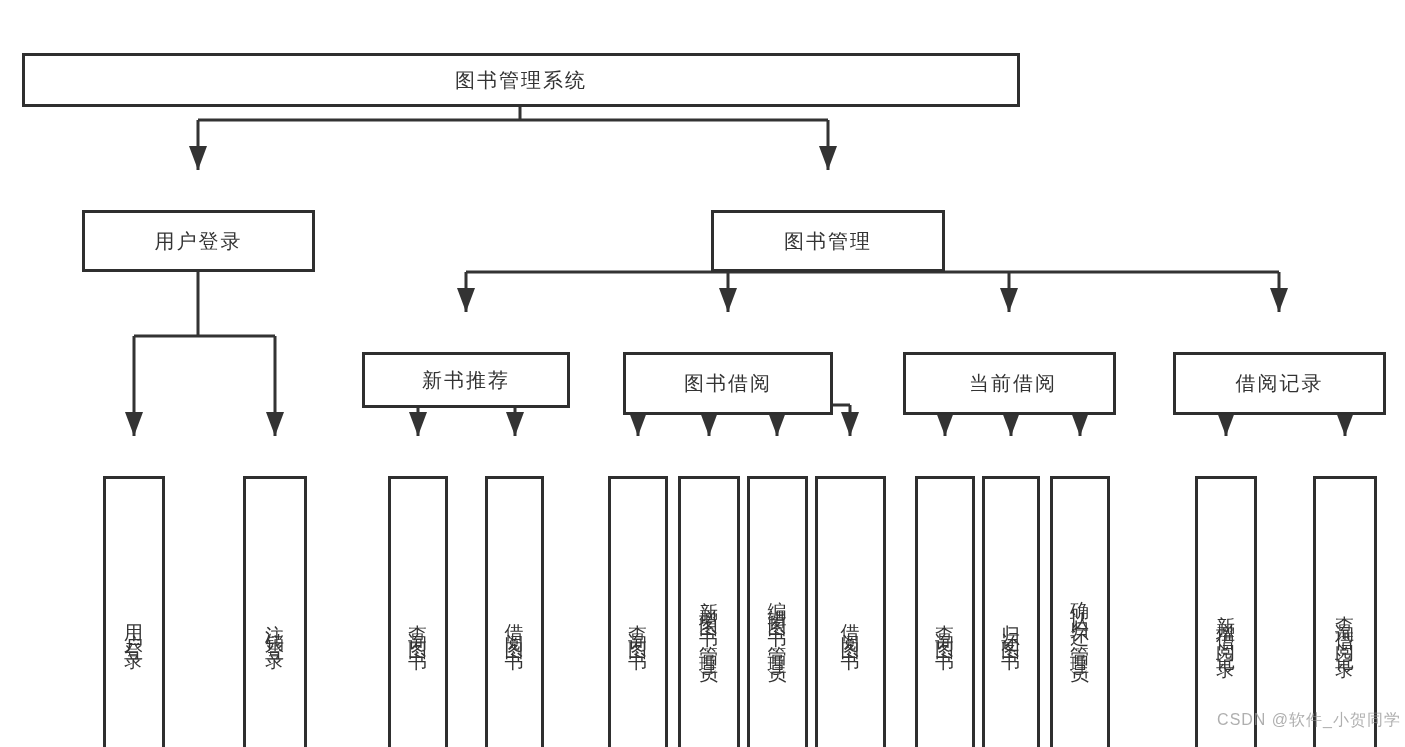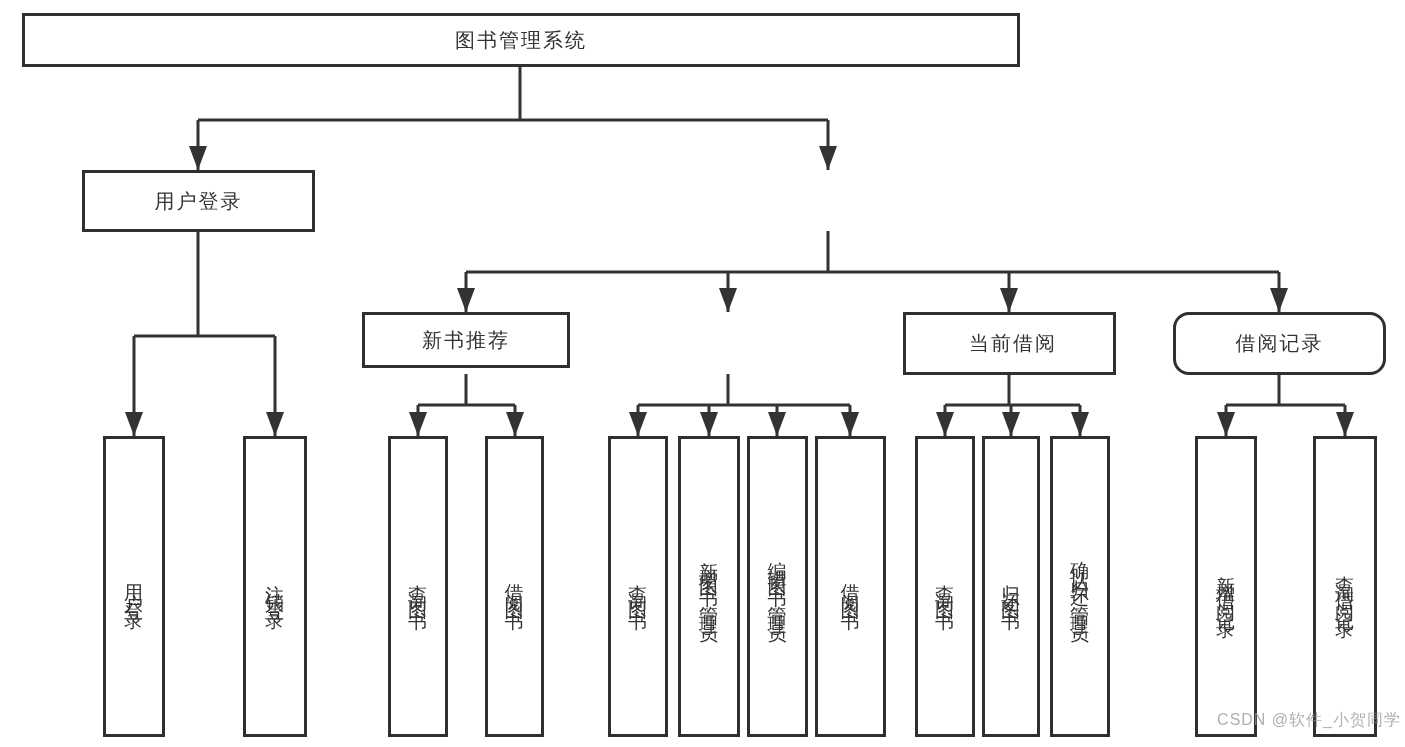--- a/index.html
+++ b/index.html
@@ -20,20 +20,21 @@
   .node {
     position: absolute;
     box-sizing: border-box;
     border: 3px solid #2f2f2f;
     background: #ffffff;
     display: flex;
     align-items: center;
     justify-content: center;
     color: #333333;
     z-index: 2;
+    margin-top: 40px;
   }
   .h {
     font-size: 20px;
     letter-spacing: 2px;
     white-space: nowrap;
   }
   .leaf {
     top: 436px;
     height: 301px;
     writing-mode: vertical-rl;
@@ -52,21 +53,21 @@
     z-index: 3;
     white-space: nowrap;
   }
   
   #n-root { left: 22px;   top: 13px;  width: 998px; height: 54px; }
   #n-l2a  { left: 82px;   top: 170px; width: 233px; height: 62px; }
   #n-l2b  { left: 711px;  top: 170px; width: 234px; height: 62px; }
   #n-l3a  { left: 362px;  top: 312px; width: 208px; height: 56px; }
   #n-l3b  { left: 623px;  top: 312px; width: 210px; height: 63px; }
   #n-l3c  { left: 903px;  top: 312px; width: 213px; height: 63px; padding-left: 7px; }
-  #n-l3d  { left: 1173px; top: 312px; width: 213px; height: 63px; border-radius: 16px; }
+  #n-l3d  { left: 1173px; top: 312px; width: 213px; height: 63px; }
   #f1  { left: 103px;  width: 62px; }
   #f2  { left: 243px;  width: 64px; }
   #f3  { left: 388px;  width: 60px; }
   #f4  { left: 485px;  width: 59px; }
   #f5  { left: 608px;  width: 60px; }
   #f6  { left: 678px;  width: 62px; }
   #f7  { left: 747px;  width: 61px; }
   #f8  { left: 815px;  width: 71px; }
   #f9  { left: 915px;  width: 60px; }
   #f10 { left: 982px;  width: 58px; }
@@ -92,22 +93,24 @@
              M134 436 l-9 -24 h18 z  M275 436 l-9 -24 h18 z
              M418 436 l-9 -24 h18 z  M515 436 l-9 -24 h18 z
              M638 436 l-9 -24 h18 z  M709 436 l-9 -24 h18 z  M777 436 l-9 -24 h18 z  M850 436 l-9 -24 h18 z
              M945 436 l-9 -24 h18 z  M1011 436 l-9 -24 h18 z  M1080 436 l-9 -24 h18 z
              M1226 436 l-9 -24 h18 z M1345 436 l-9 -24 h18 z"></path>
   </svg>
 
   <div class="node h" id="n-root">图书管理系统</div>
 
   <div class="node h" id="n-l2a">用户登录</div>
+  <div class="node h" id="n-l2b">图书管理</div>
 
   <div class="node h" id="n-l3a">新书推荐</div>
+  <div class="node h" id="n-l3b">图书借阅</div>
   <div class="node h" id="n-l3c">当前借阅</div>
   <div class="node h" id="n-l3d">借阅记录</div>
 
   <div class="node leaf" id="f1">用户登录</div>
   <div class="node leaf" id="f2">注销登录</div>
 
   <div class="node leaf" id="f3">查询图书</div>
   <div class="node leaf" id="f4">借阅图书</div>
 
   <div class="node leaf" id="f5">查询图书</div>

